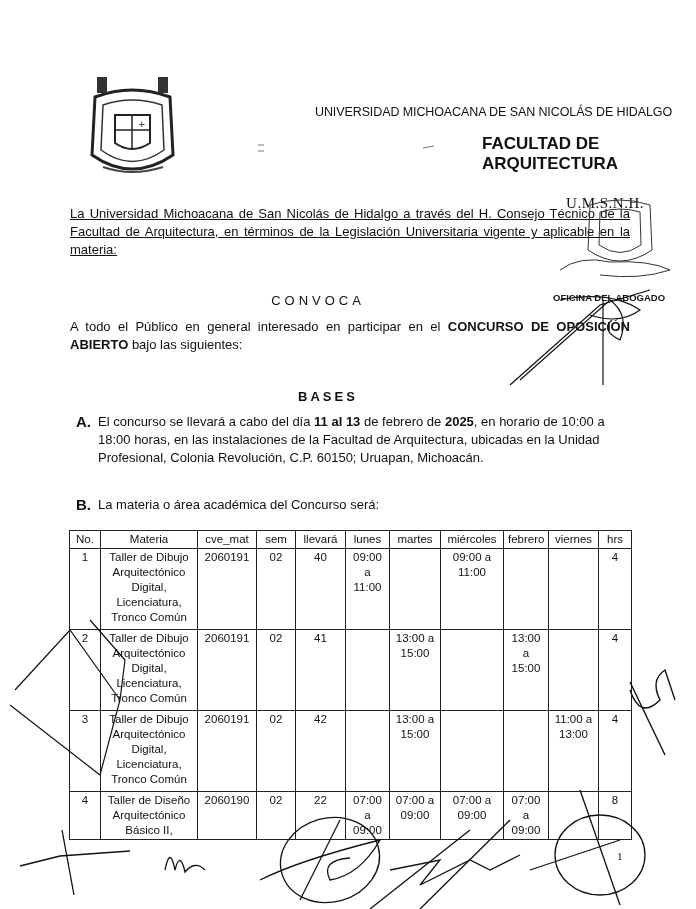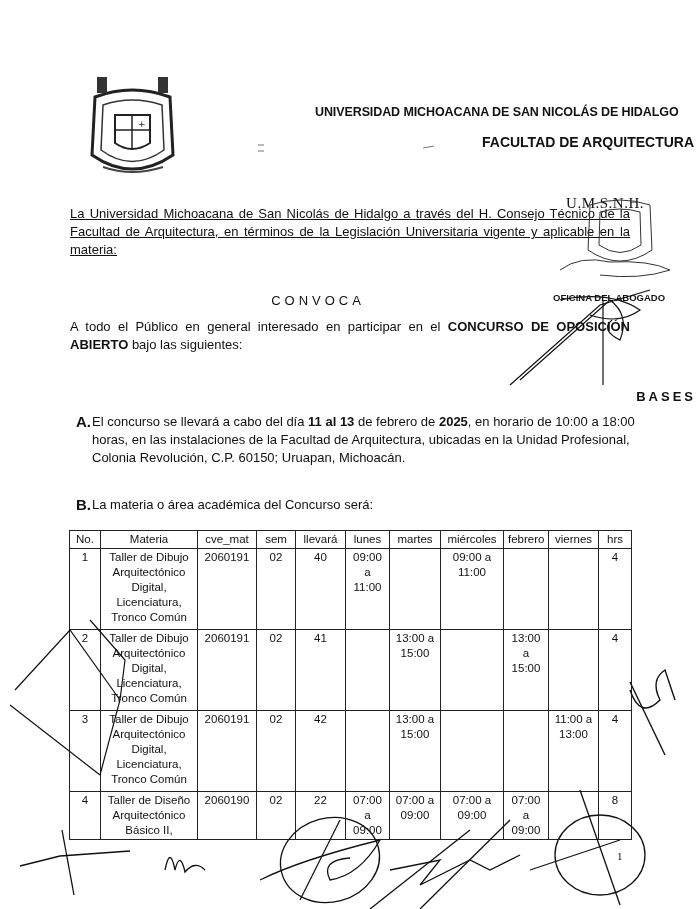--- a/index.html
+++ b/index.html
@@ -1,32 +1,32 @@
 <!DOCTYPE html>
 <html><head>
   <meta charset="utf-8">
   <style>
     html, body { margin: 0; padding: 0; background: #ffffff; }
     body { width: 696px; height: 909px; position: relative; overflow: hidden;
            font-family: "Liberation Sans", sans-serif; color: #111; }
     .abs { position: absolute; }
     .seal { left: 85px; top: 75px; width: 95px; height: 110px; }
-    .hdr-univ { left: 315px; top: 105px; font-size: 12.5px; font-weight: bold; letter-spacing: -0.1px; }
-    .hdr-fac { left: 470px; top: 134px; font-size: 14px; font-weight: bold; padding-left: 12px; }
+    .hdr-univ { left: 315px; top: 105px; font-size: 12.5px; font-weight: normal; letter-spacing: -0.1px; }
+    .hdr-fac { left: 470px; top: 134px; font-size: 17px; font-weight: bold; padding-left: 12px; }
     .umsnh { right: 52px; top: 183px; font-family: "Liberation Serif", serif; font-size: 15px; letter-spacing: 0.5px; margin-top: 12px; }
     .para { left: 70px; width: 560px; font-size: 13px; line-height: 18px; text-align: justify; }
     .p1 { top: 205px; text-decoration: underline; }
     .convoca { left: 0; width: 696px; top: 293px; text-align: center; font-size: 13px; letter-spacing: 4px; padding-right: 0px; }
     .convoca span { margin-left: -60px; }
     .p2 { top: 318px; }
-    .bases { left: 0; width: 696px; top: 389px; text-align: right; font-size: 13px; font-weight: bold; letter-spacing: 3px; }
+    .bases { left: 0; width: 696px; top: 389px; text-align: center; font-size: 13px; font-weight: bold; letter-spacing: 3px; }
     .bases span { margin-left: -40px; }
     .item { left: 76px; width: 560px; font-size: 13px; line-height: 18px; }
     .item .letter { position: absolute; left: 0; top: 0; font-size: 15px; font-weight: bold; }
-    .item .txt { margin-left: 16px; }
+    .item .txt { margin-left: 22px; }
     .itemA { top: 413px; }
     .itemB { top: 496px; }
     .stamp-text { left: 553px; top: 292px; font-size: 9.5px; font-weight: bold; }
     table.grid { position: absolute; left: 69px; top: 530px; border-collapse: collapse;
                  font-size: 11.5px; table-layout: fixed; width: 562px; }
     table.grid td, table.grid th { border: 1.3px solid #222; vertical-align: top; padding: 1px 4px;
                  font-weight: normal; text-align: center; line-height: 15px; }
     table.grid th { height: 15px; }
     .row-tall td { height: 78px; }
     .row-short td { height: 42px; }

